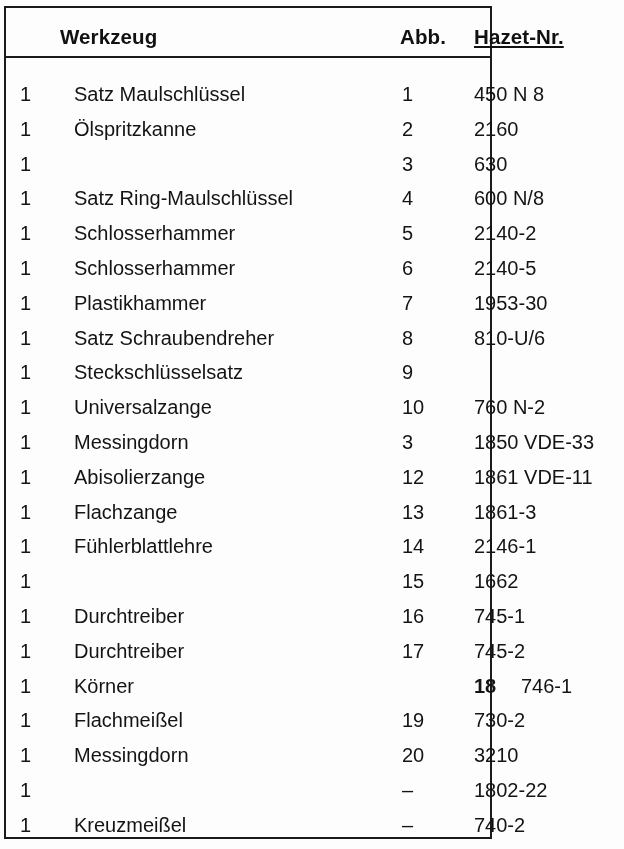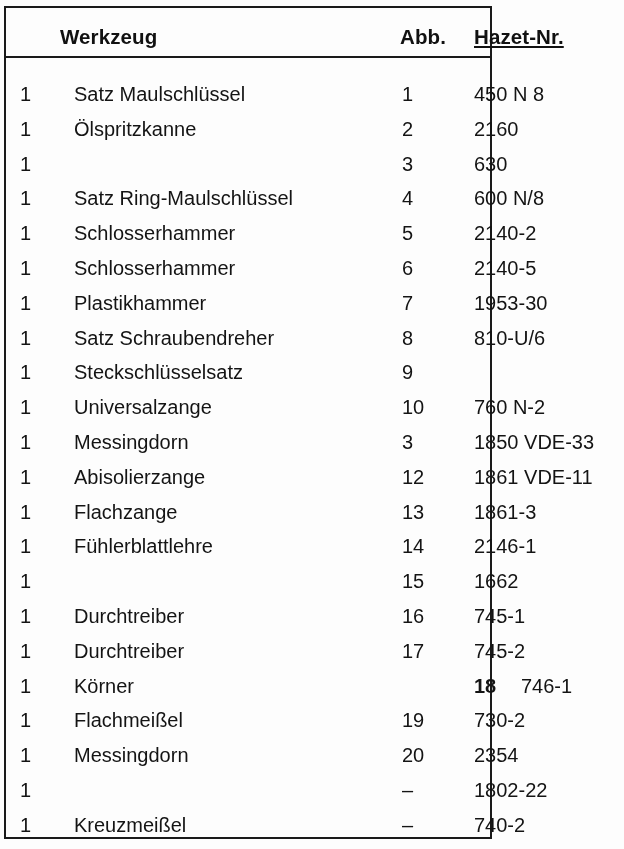--- a/index.html
+++ b/index.html
@@ -208,21 +208,21 @@
         <div class="row">
           <span class="cell c-qty">1</span>
           <span class="cell c-name">Flachmeißel</span>
           <span class="cell c-abb">19</span>
           <span class="cell c-hazet">730-2</span>
         </div>
         <div class="row">
           <span class="cell c-qty">1</span>
           <span class="cell c-name">Messingdorn</span>
           <span class="cell c-abb">20</span>
-          <span class="cell c-hazet">2354</span>
+          <span class="cell c-hazet">3210</span>
         </div>
         <div class="row">
           <span class="cell c-qty">1</span>
           <span class="cell c-abb">–</span>
           <span class="cell c-hazet">1802-22</span>
         </div>
         <div class="row">
           <span class="cell c-qty">1</span>
           <span class="cell c-name">Kreuzmeißel</span>
           <span class="cell c-abb">–</span>

